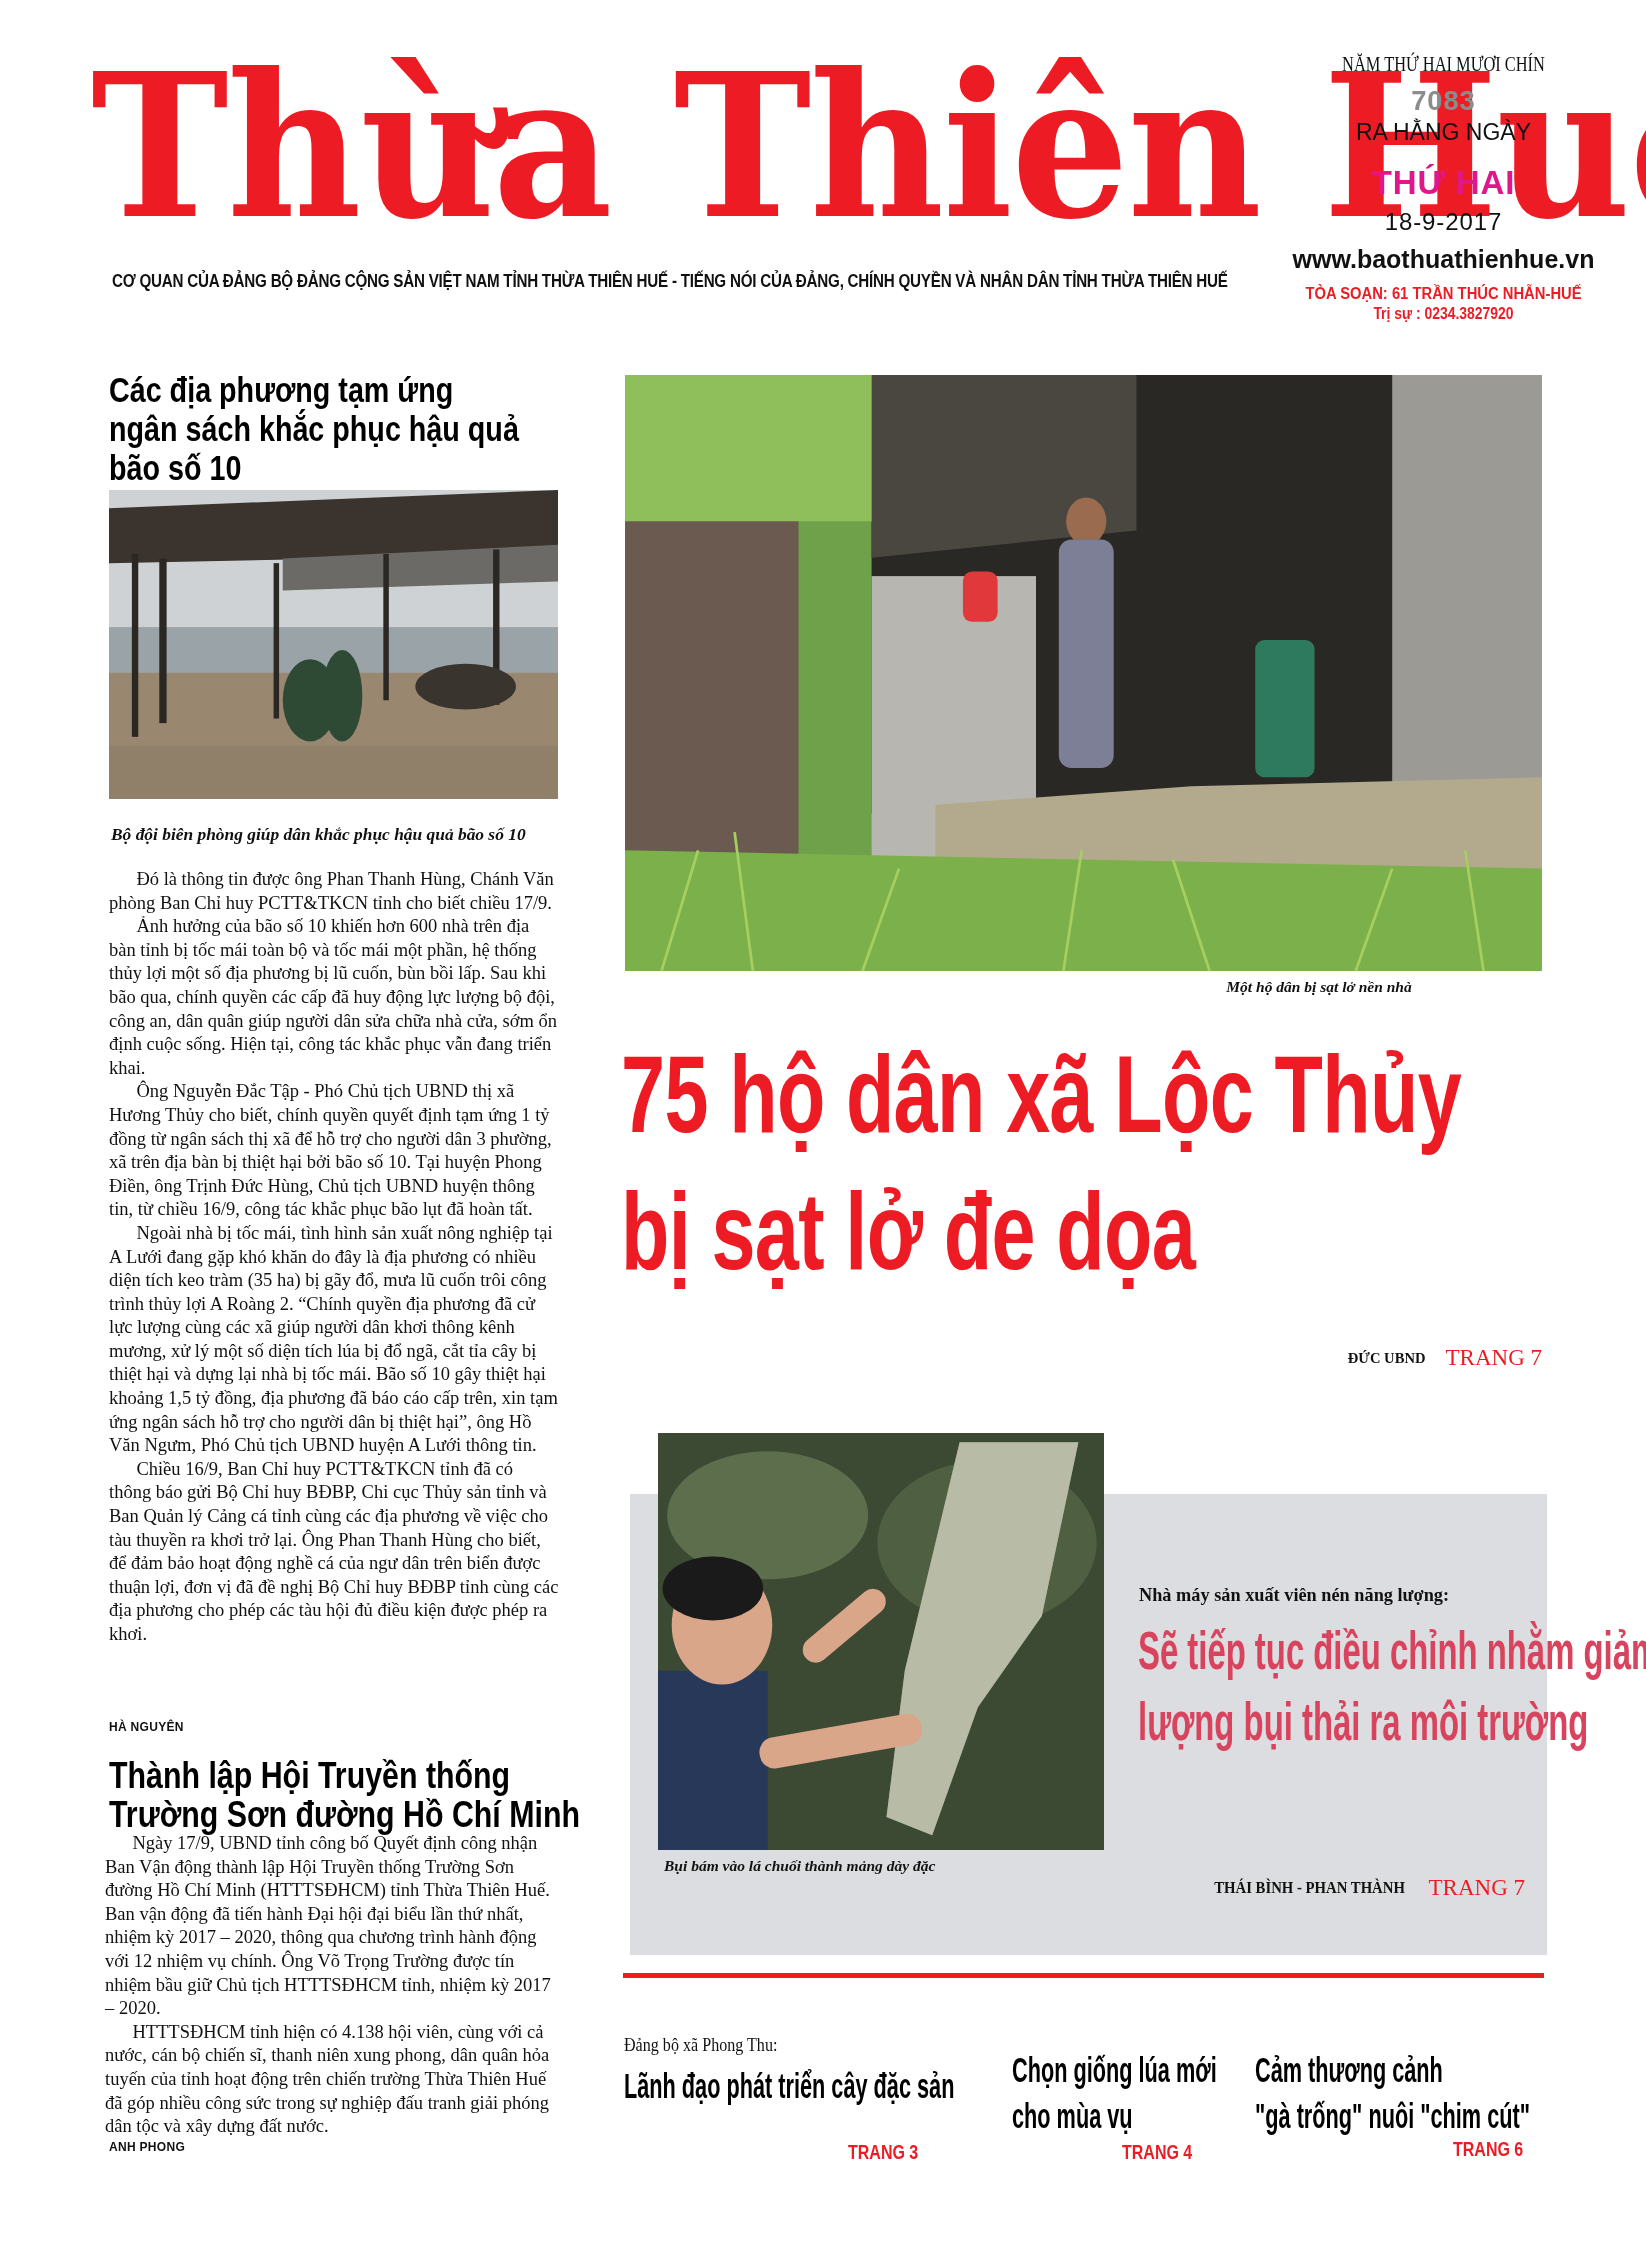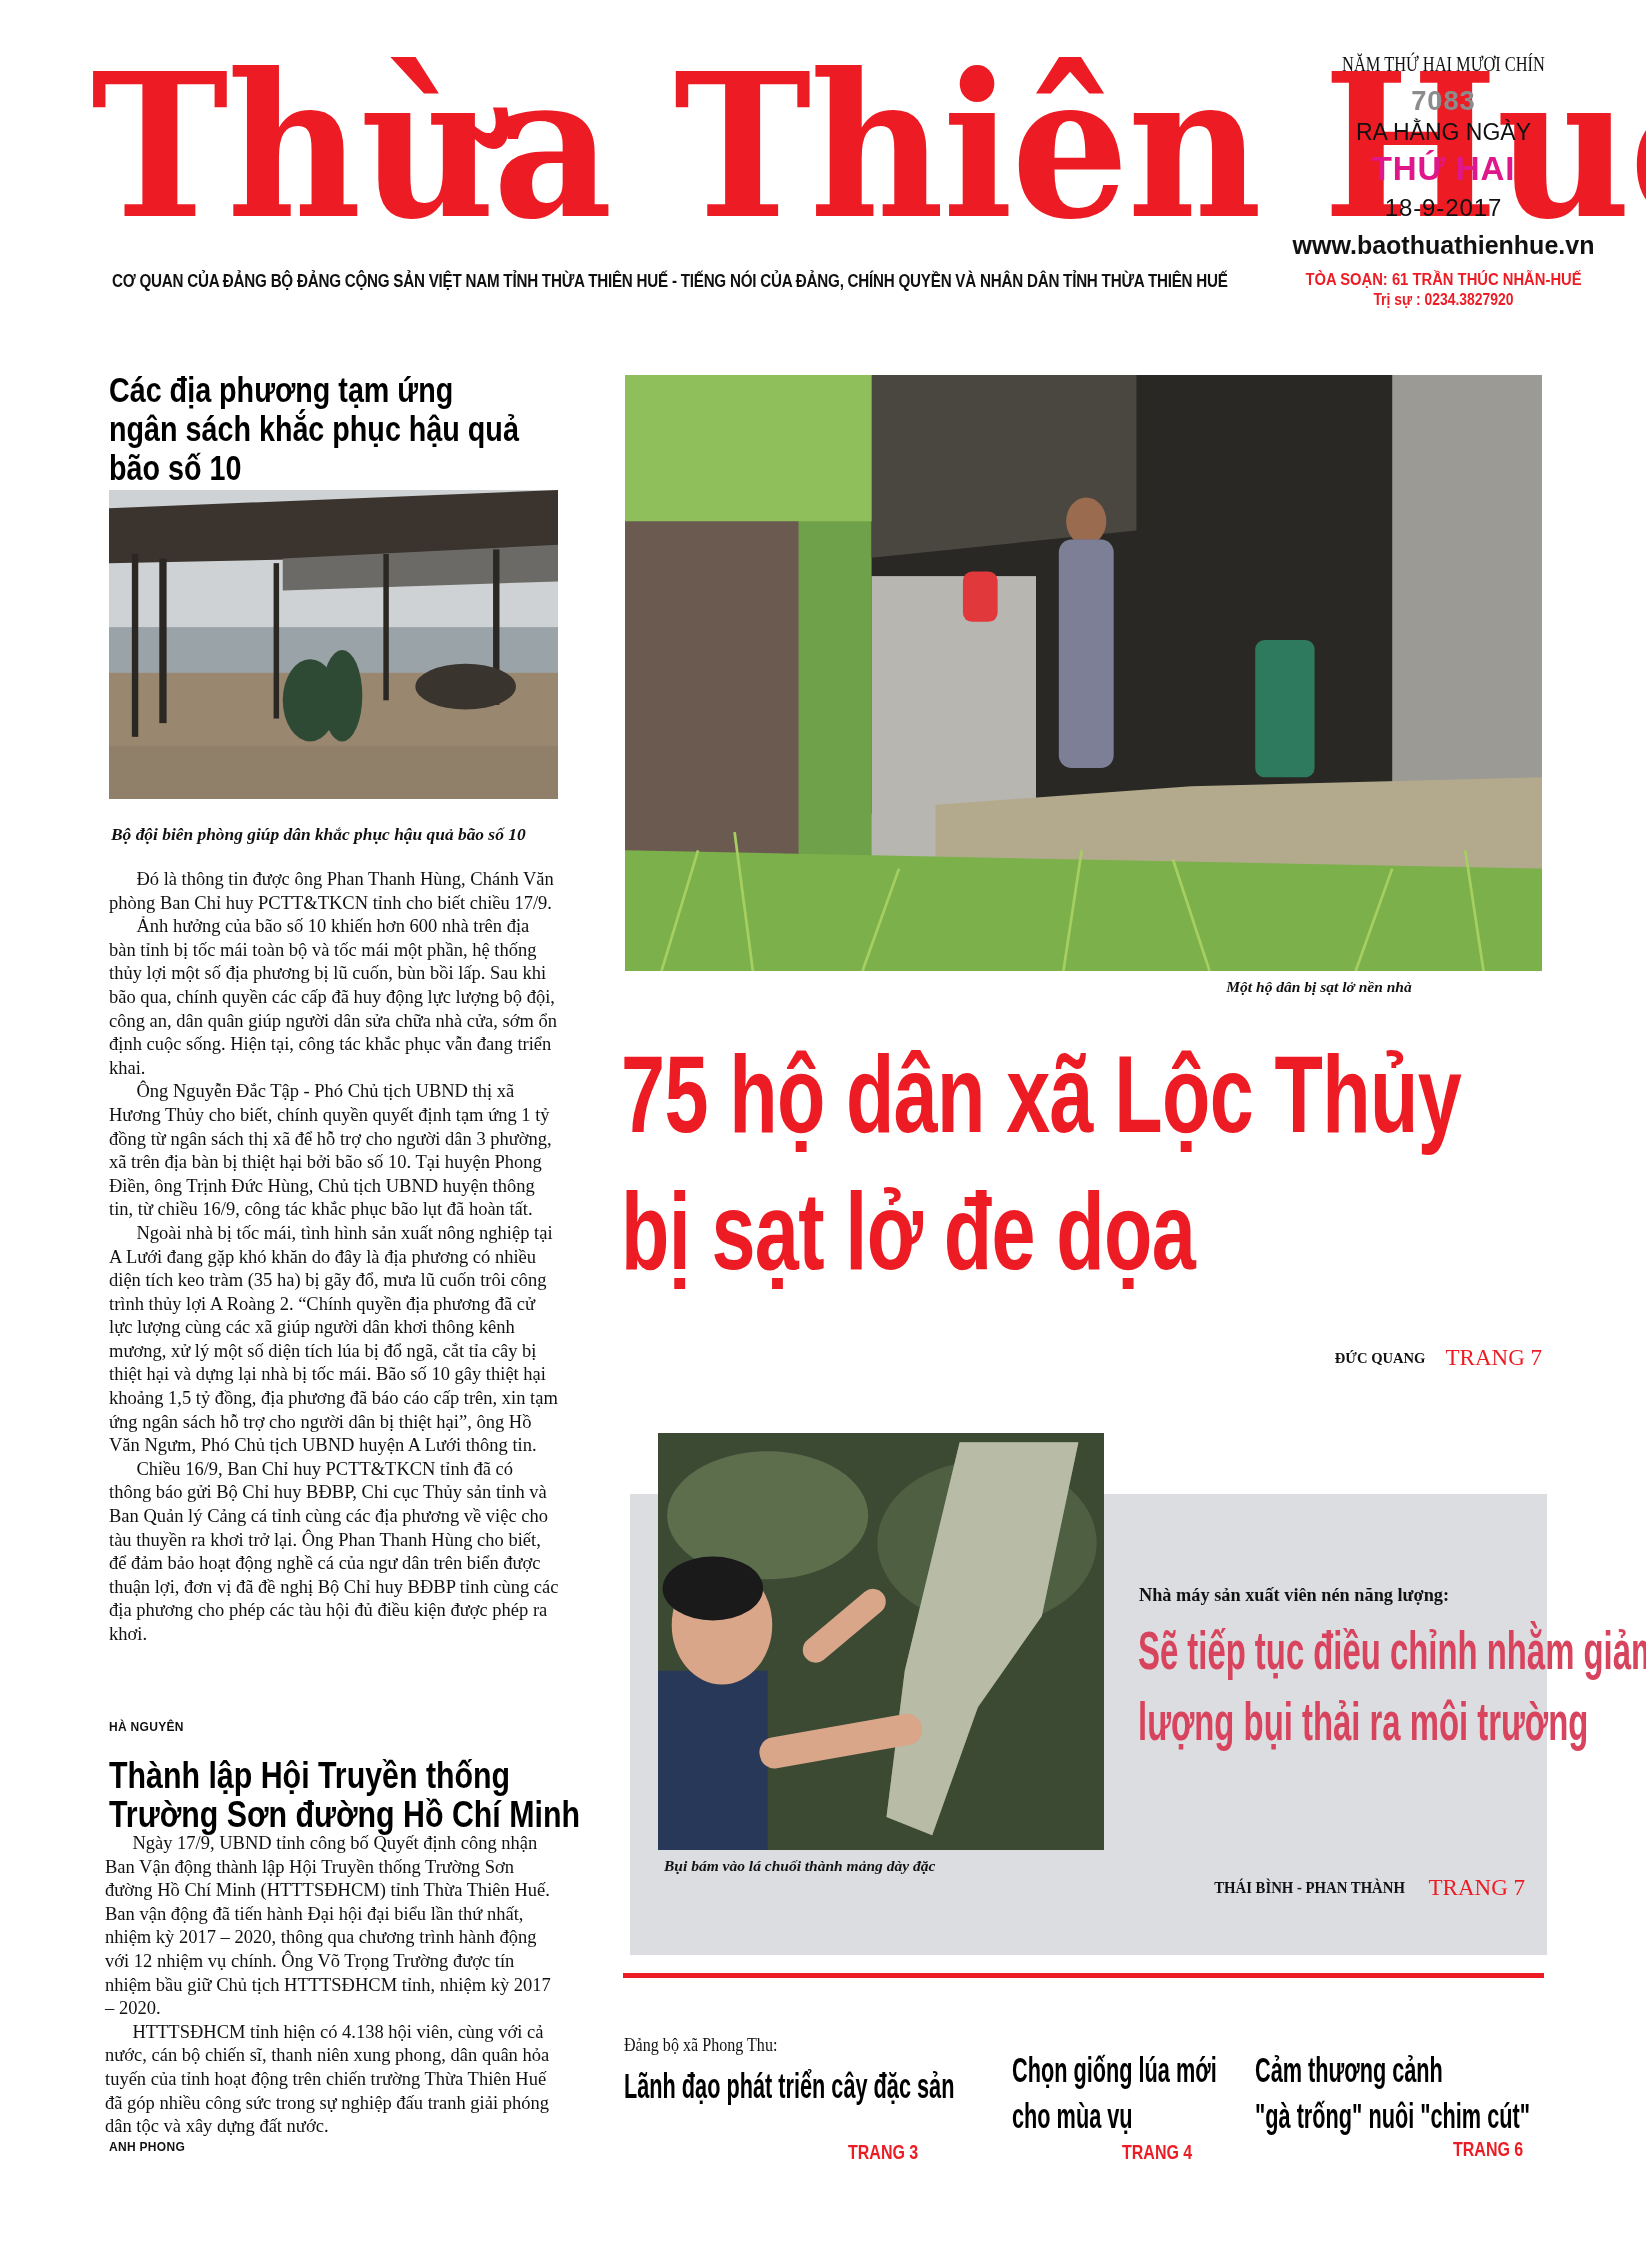--- a/index.html
+++ b/index.html
@@ -27,21 +27,21 @@
     font-family: "Liberation Serif", serif; font-size: 20px; color: #111;
     transform: scaleX(0.82); white-space: nowrap; margin-top: 7.3px;
   }
   .info-issue {
     font-family: "Liberation Sans", sans-serif; font-weight: bold; font-size: 27.4px;
     color: #8c8c8c; margin-top: 9.1px; letter-spacing: 0.9px;
   }
   .info-freq { font-family: "Liberation Sans", sans-serif; font-size: 23px; color: #111; margin-top: 1.8px; }
   .info-day {
     font-family: "Liberation Sans", sans-serif; font-weight: bold; font-size: 33px;
-    color: #e0178a; margin-top: 4px; letter-spacing: 0.9px;
+    color: #e0178a; margin-top: 18px; letter-spacing: 0.9px;
   }
   .info-date { font-family: "Liberation Sans", sans-serif; font-size: 24px; color: #111; margin-top: 5.5px; letter-spacing: 0.9px;}
   .info-web { font-family: "Liberation Sans", sans-serif; font-weight: bold; font-size: 25px; color: #111; margin-top: 9.1px; }
   .info-addr {
     font-family: "Liberation Sans", sans-serif; font-weight: bold; font-size: 17.4px;
     color: #ed1c24; margin-top: 9.1px; white-space: nowrap; transform: scaleX(0.85);
   }
   .info-phone {
     font-family: "Liberation Sans", sans-serif; font-size: 16.4px; color: #ed1c24;
     white-space: nowrap; transform: scaleX(0.85); font-weight: bold;
@@ -232,21 +232,21 @@
   </svg>
 </div>
 <div class="abs main-caption">Một hộ dân bị sạt lở nền nhà</div>
 
 <div class="abs main-headline">
   <div>75 hộ dân xã Lộc Thủy</div>
   <div>bị sạt lở đe dọa</div>
 </div>
 
 <div class="abs main-credit">
-  <span class="author">ĐỨC QUANG</span>
+  <span class="author">ĐỨC UBND</span>
   <span class="page-ref">TRANG 7</span>
 </div>
 
 <div class="abs feature-box"></div>
 <div class="photo feature-photo">
   <svg viewBox="0 0 488 456" preserveAspectRatio="none">
     <rect width="488" height="456" fill="#3c4a33"></rect>
     <ellipse cx="120" cy="90" rx="110" ry="70" fill="#5c6e4c"></ellipse>
     <ellipse cx="360" cy="120" rx="120" ry="90" fill="#4f5f41"></ellipse>
     <polygon points="330,10 460,10 420,200 350,300 300,440 250,420 270,260" fill="#a8b49c"></polygon>

